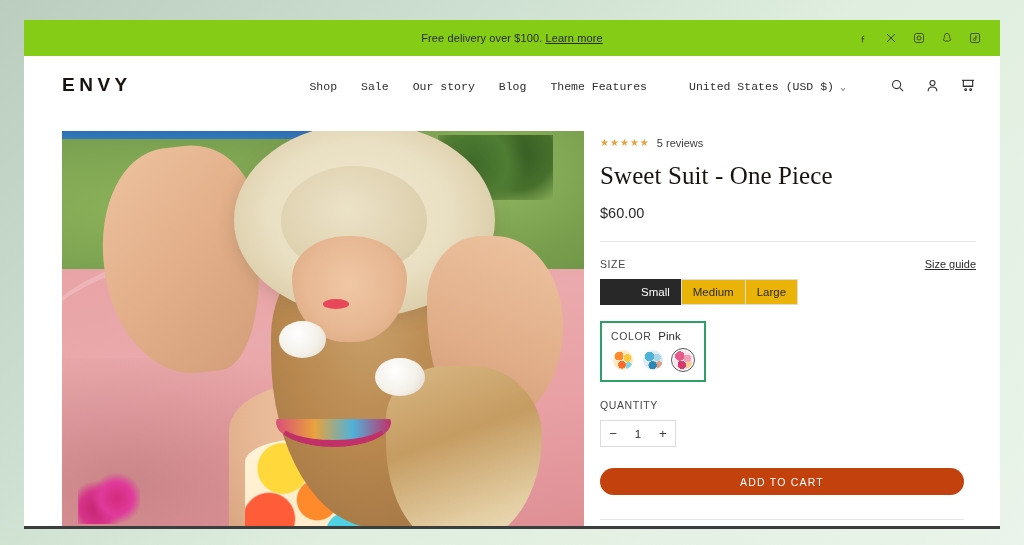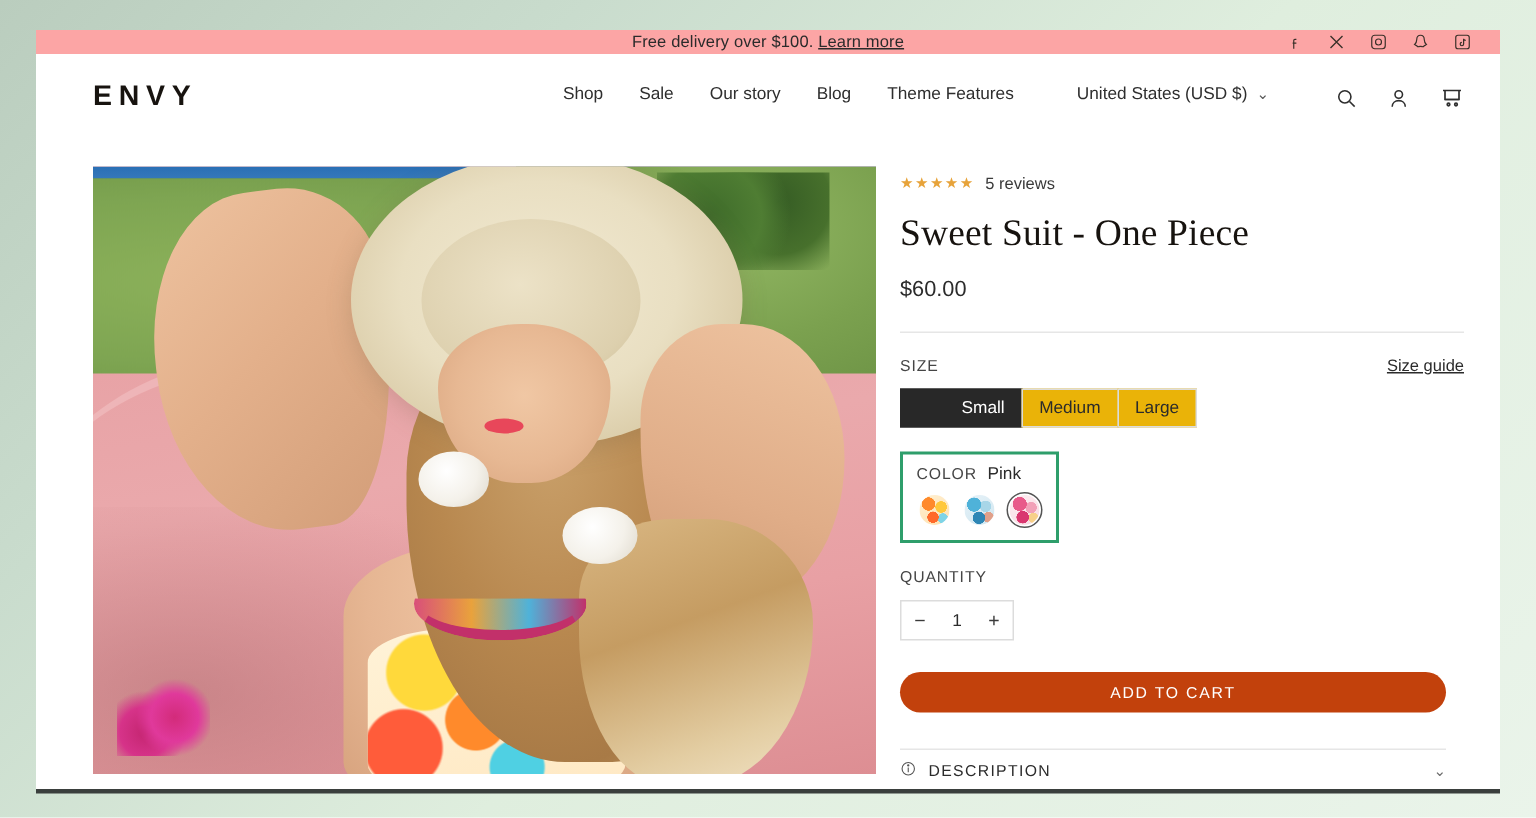--- a/index.html
+++ b/index.html
@@ -26,22 +26,22 @@
     position: absolute;
     left: 24px;
     top: 526px;
     width: 976px;
     height: 3px;
     background: #3a3f3d;
   }
 
   
   .announce {
-    height: 16px;
-    background: #fca5a5;
+    height: 36px;
+    background: #84cc16;
     display: flex;
     align-items: center;
     position: relative;
   }
   .announce-text {
     position: absolute;
     left: 0; right: 0;
     text-align: center;
     font-size: 11px;
     color: #2b2b2b;
@@ -76,22 +76,23 @@
   }
   .logo {
     font-size: 19px;
     font-weight: 700;
     letter-spacing: 4.5px;
     color: #17130f;
   }
   .nav {
     margin-left: auto;
     display: flex;
-    align-items: flex-start;
+    align-items: flex-end;
     gap: 24px;
+    font-family: Liberation Mono, monospace;
   }
   .nav-link {
     font-size: 11.5px;
     color: #2e2e2e;
     cursor: pointer;
     white-space: nowrap;
   }
   .locale {
     display: flex; align-items: center; gap: 6px;
     font-size: 11.5px; color: #2e2e2e; cursor: pointer;

